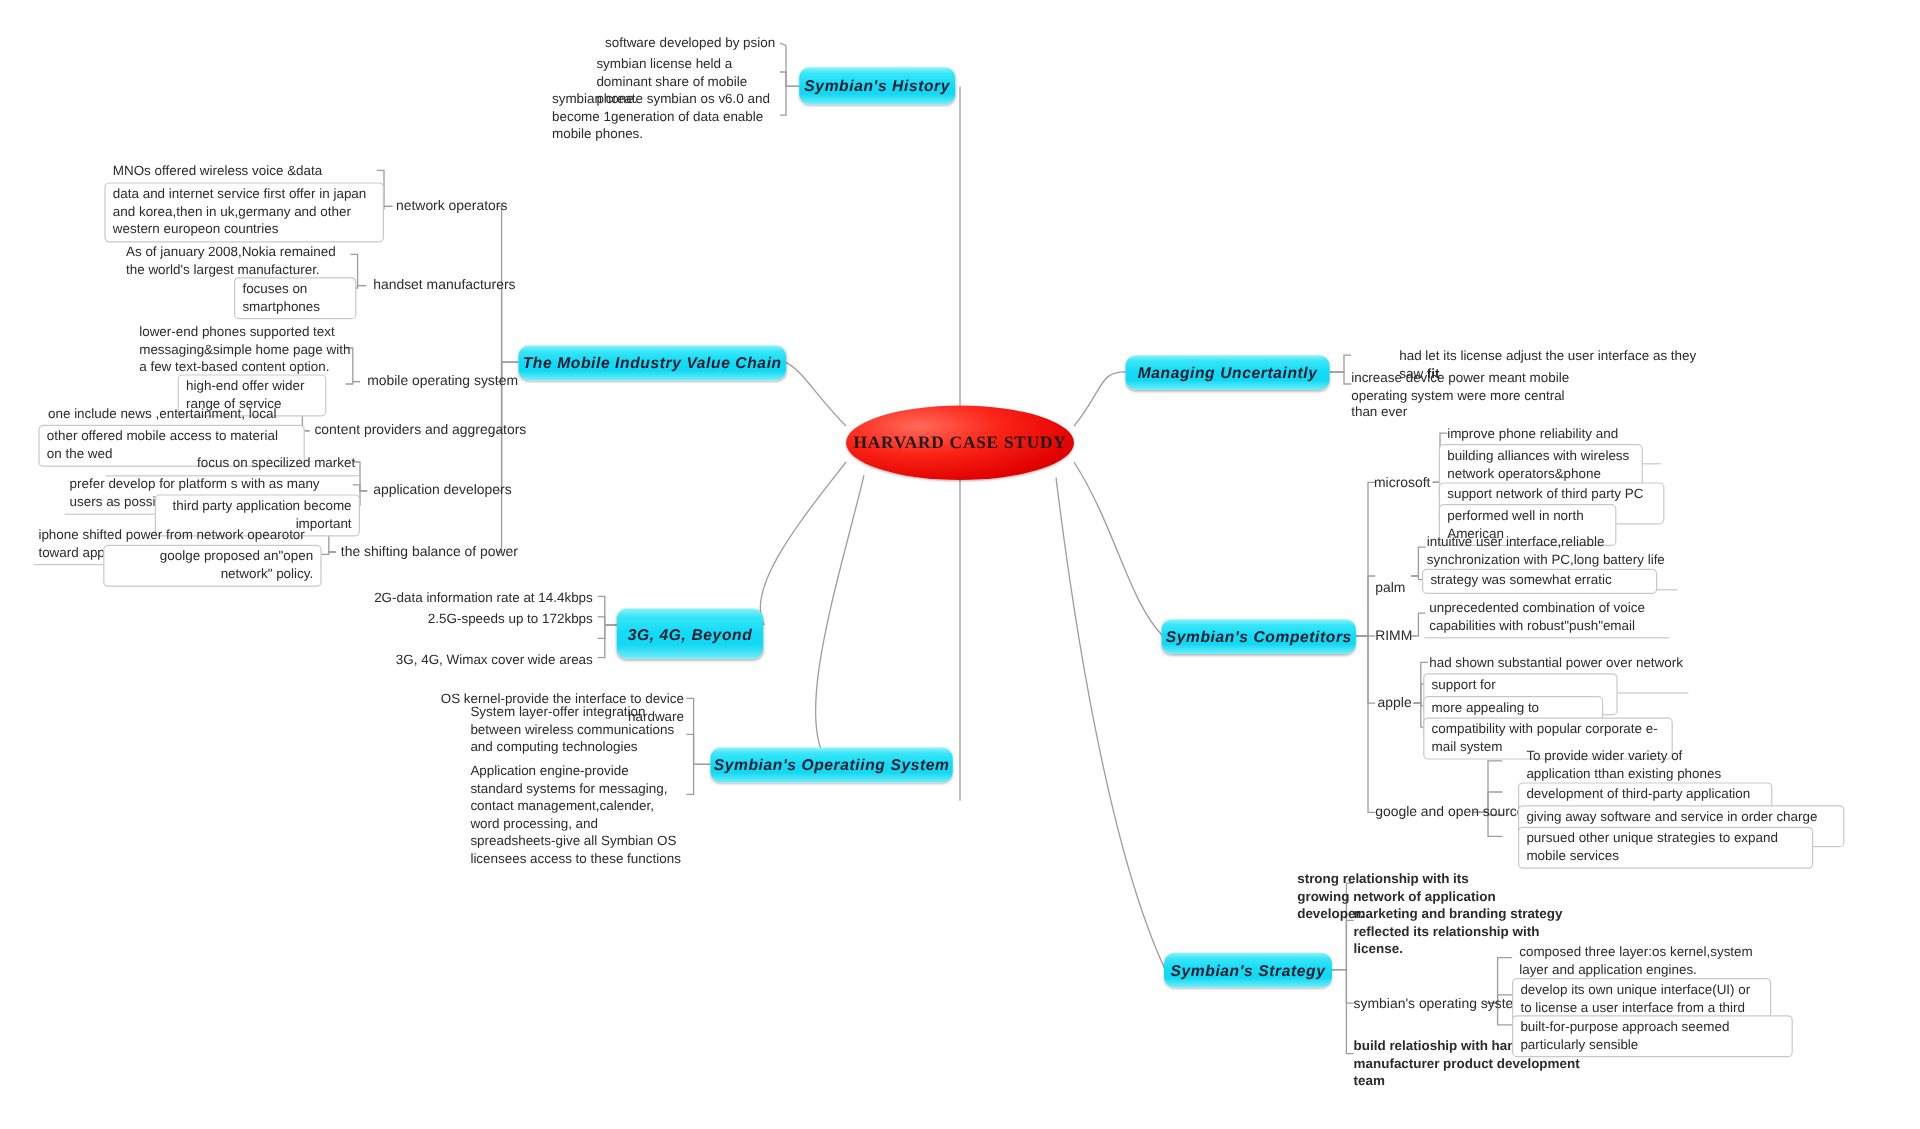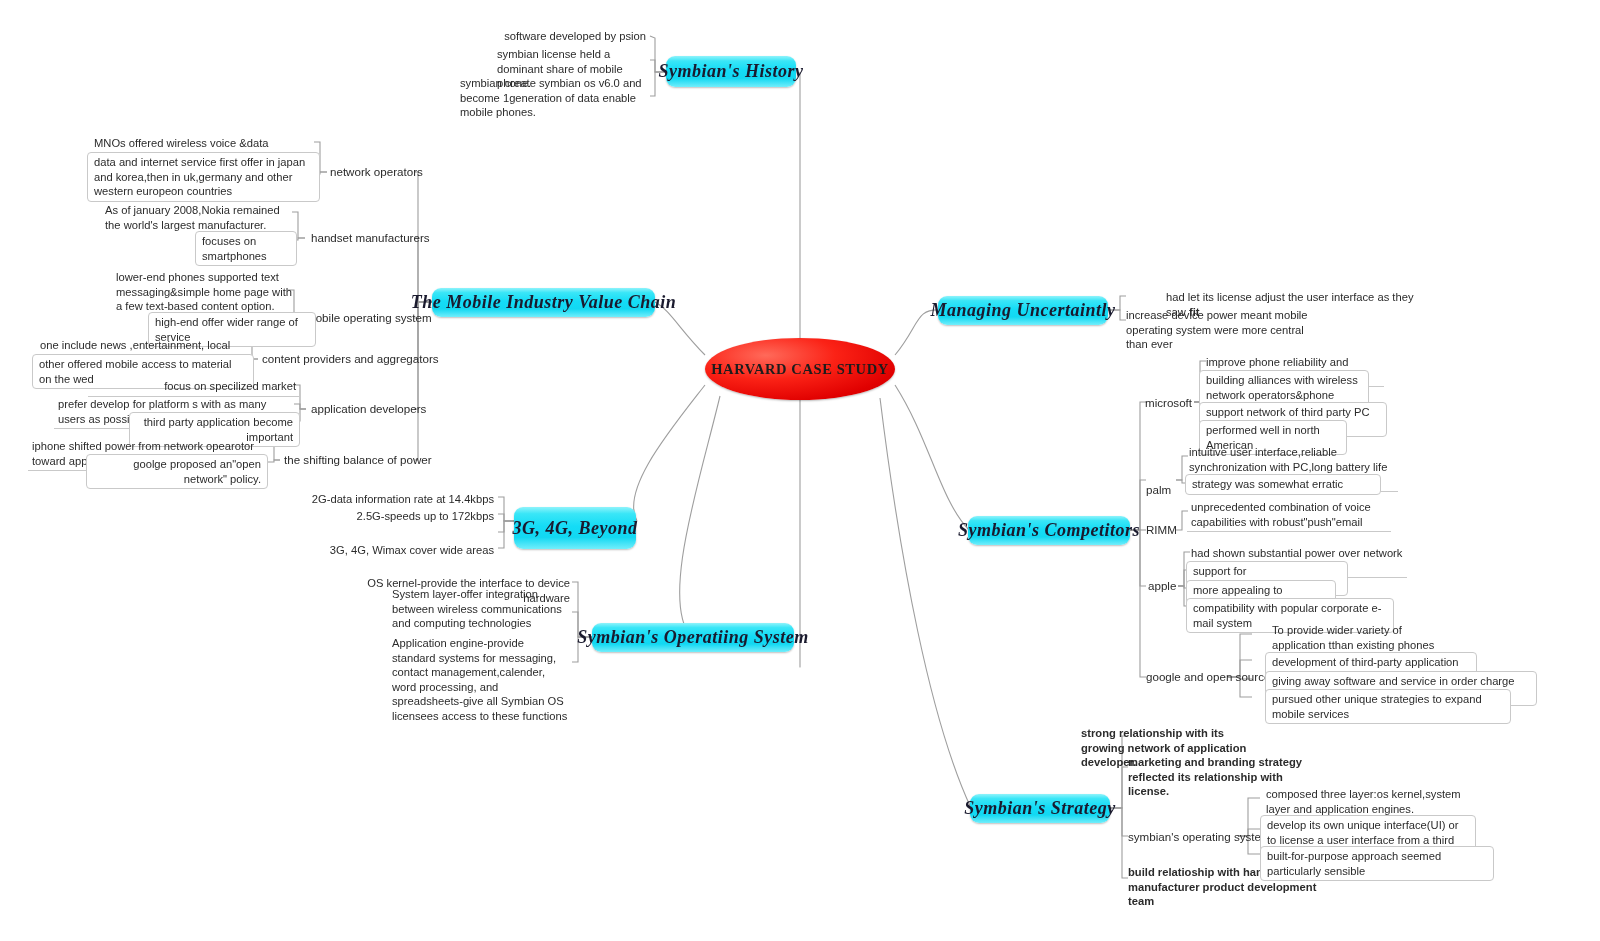--- a/index.html
+++ b/index.html
@@ -23,22 +23,22 @@
 
   
   .node{
     position:absolute;border-radius:9px;
     background:linear-gradient(to bottom,#8ff3fb 0%,#3ae6f7 16%,#14dcf6 46%,#12d8f2 72%,#72eefb 100%);
     box-shadow:0 1px 2px rgba(0,0,0,.25);
     display:flex;align-items:center;justify-content:center;
     padding:0 12px;box-sizing:border-box;
   }
   .node-label{
-    font-family:Liberation Serif, serif;
-    font-weight:bold;font-style:italic;font-size:18px;color:#1a1a2e;
+    font-family:Liberation Sans, sans-serif;
+    font-weight:bold;font-style:italic;font-size:13px;color:#1a1a2e;
     letter-spacing:.5px;white-space:nowrap;
   }
 
   
   .leaf{
     position:absolute;font-size:11.2px;color:#2b2b2b;line-height:14.6px;
     box-sizing:border-box;
   }
   .leaf.boxed{
     border:1px solid #c9c9c9;border-radius:4px;background:#fff;
@@ -159,21 +159,21 @@
   <div class="sublabel" style="left:330px;top:165px;">network operators</div>
   <div class="leaf ul" style="left:90px;top:134px;width:228px;">MNOs offered wireless voice &amp;data service(early 2008)</div>
   <div class="leaf boxed" style="left:87px;top:152px;width:233px;">data and internet service first offer in japan and korea,then in uk,germany and other western europeon countries</div>
 
   <div class="sublabel" style="left:311px;top:231px;">handset manufacturers</div>
   <div class="leaf plain" style="left:103px;top:201px;width:196px;">As of january 2008,Nokia remained the world's largest manufacturer.</div>
   <div class="leaf boxed" style="left:195px;top:231px;width:102px;">focuses on smartphones</div>
 
   <div class="sublabel" style="left:306px;top:311px;">mobile operating system</div>
   <div class="leaf plain" style="left:114px;top:268px;width:182px;">lower-end phones supported text messaging&amp;simple home page with a few text-based content option.</div>
-  <div class="leaf boxed" style="left:148px;top:312px;width:168px;">high-end offer wider range of service</div>
+  <div class="leaf boxed" style="left:148px;top:312px;width:124px;">high-end offer wider range of service</div>
 
   <div class="sublabel" style="left:262px;top:352px;">content providers and aggregators</div>
   <div class="leaf ul" style="left:36px;top:336px;width:216px;">one include news ,entertainment, local information</div>
   <div class="leaf boxed" style="left:32px;top:354px;width:222px;">other offered mobile access to material on the wed</div>
 
   <div class="sublabel" style="left:311px;top:402px;">application developers</div>
   <div class="leaf ul rt" style="left:88px;top:377px;width:212px;">focus on specilized market</div>
   <div class="leaf ul" style="left:54px;top:395px;width:246px;">prefer develop for platform s with as many users as possible</div>
   <div class="leaf boxed rt" style="left:129px;top:412px;width:171px;">third party application become important</div>
 

